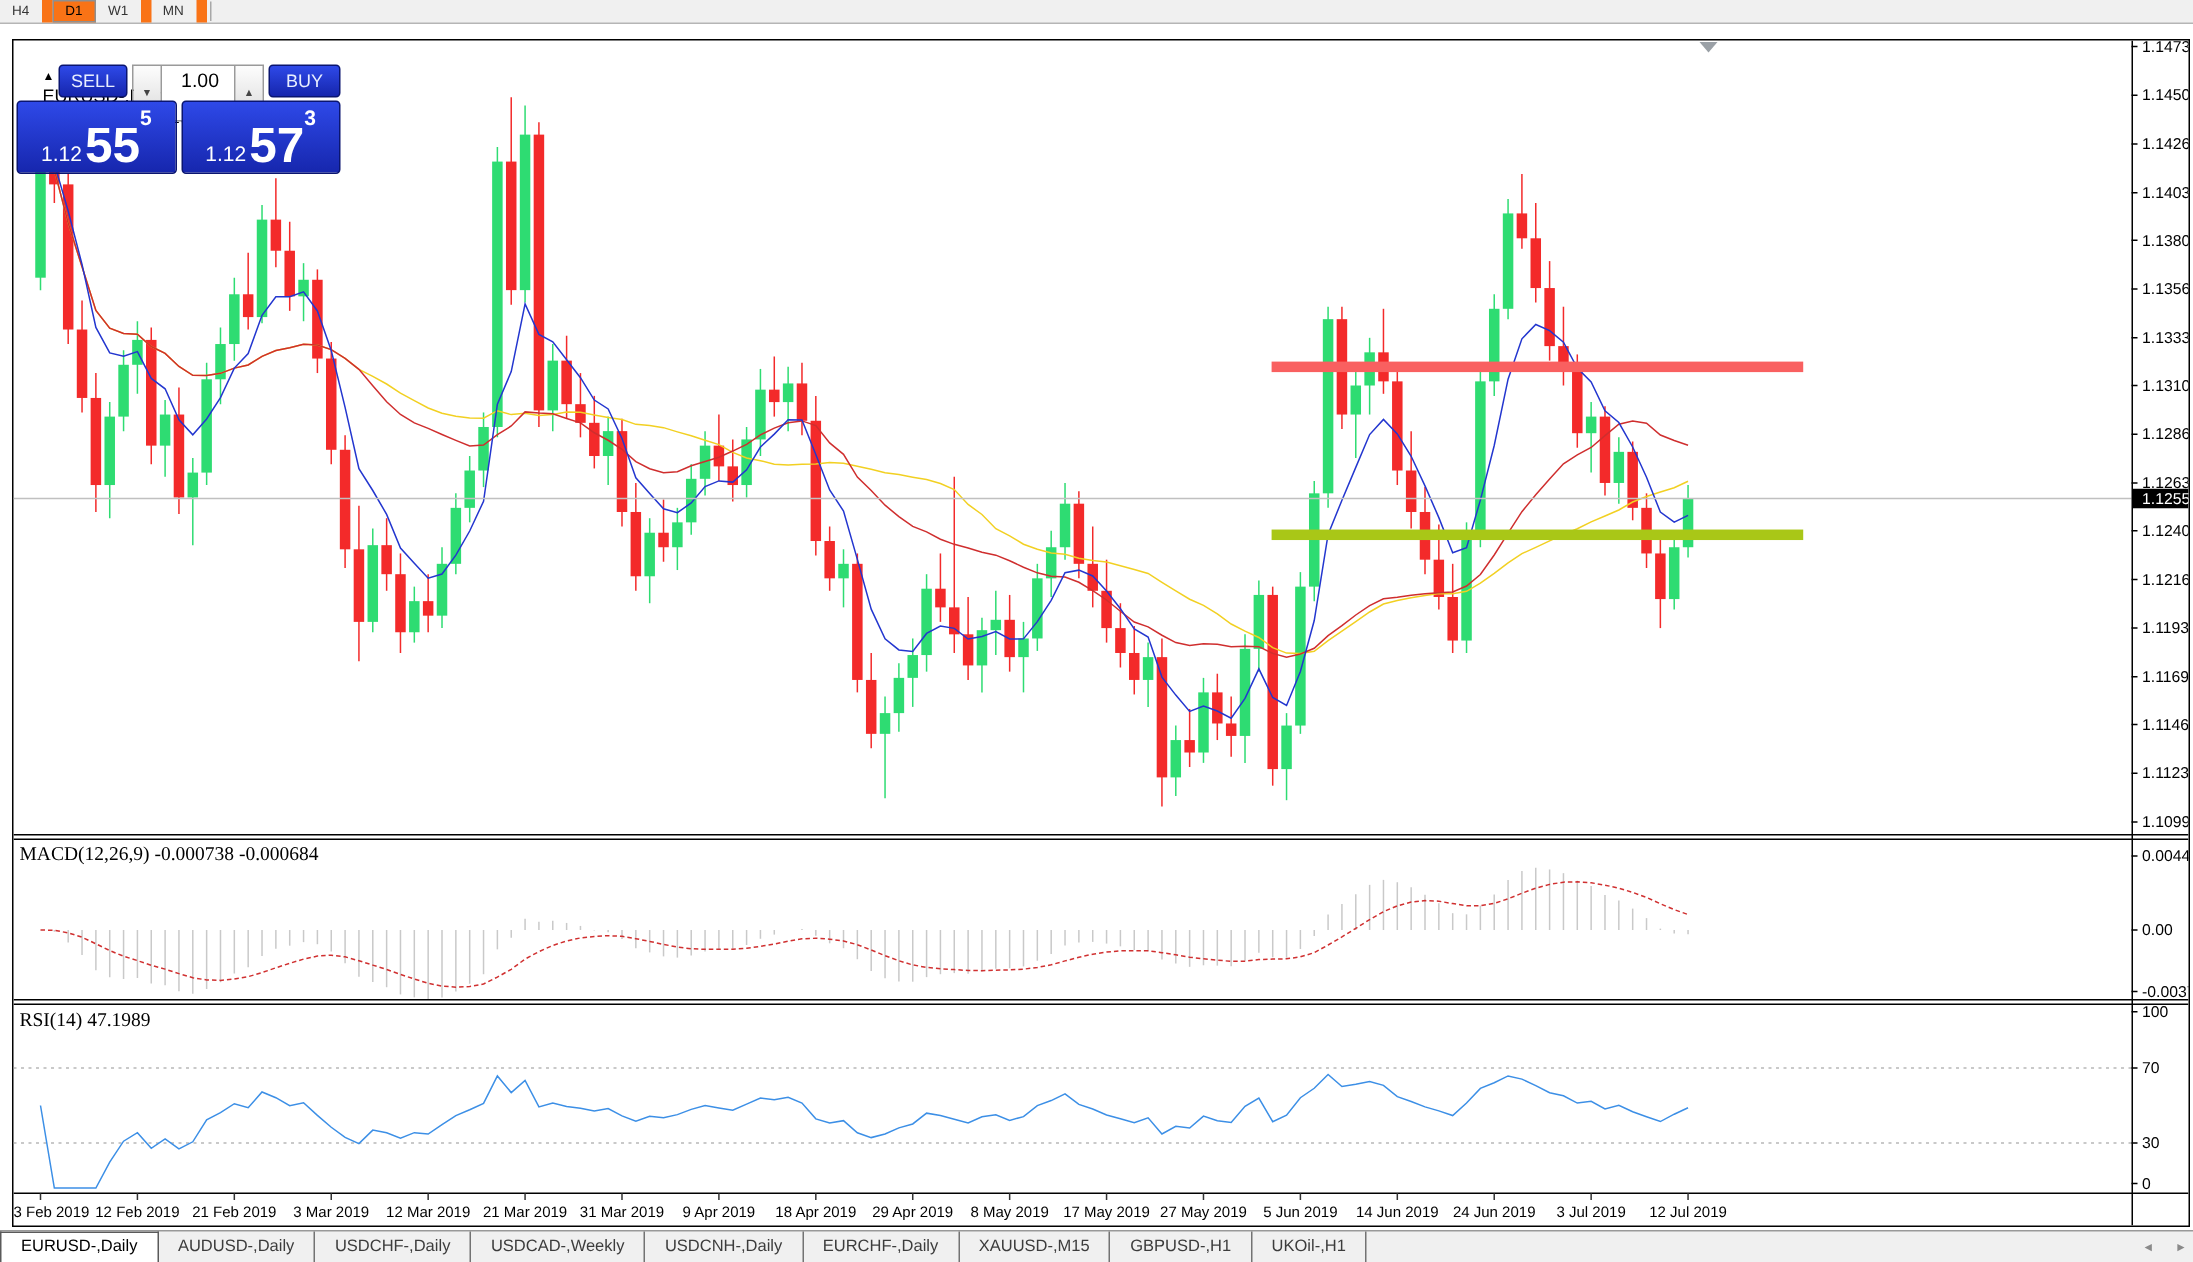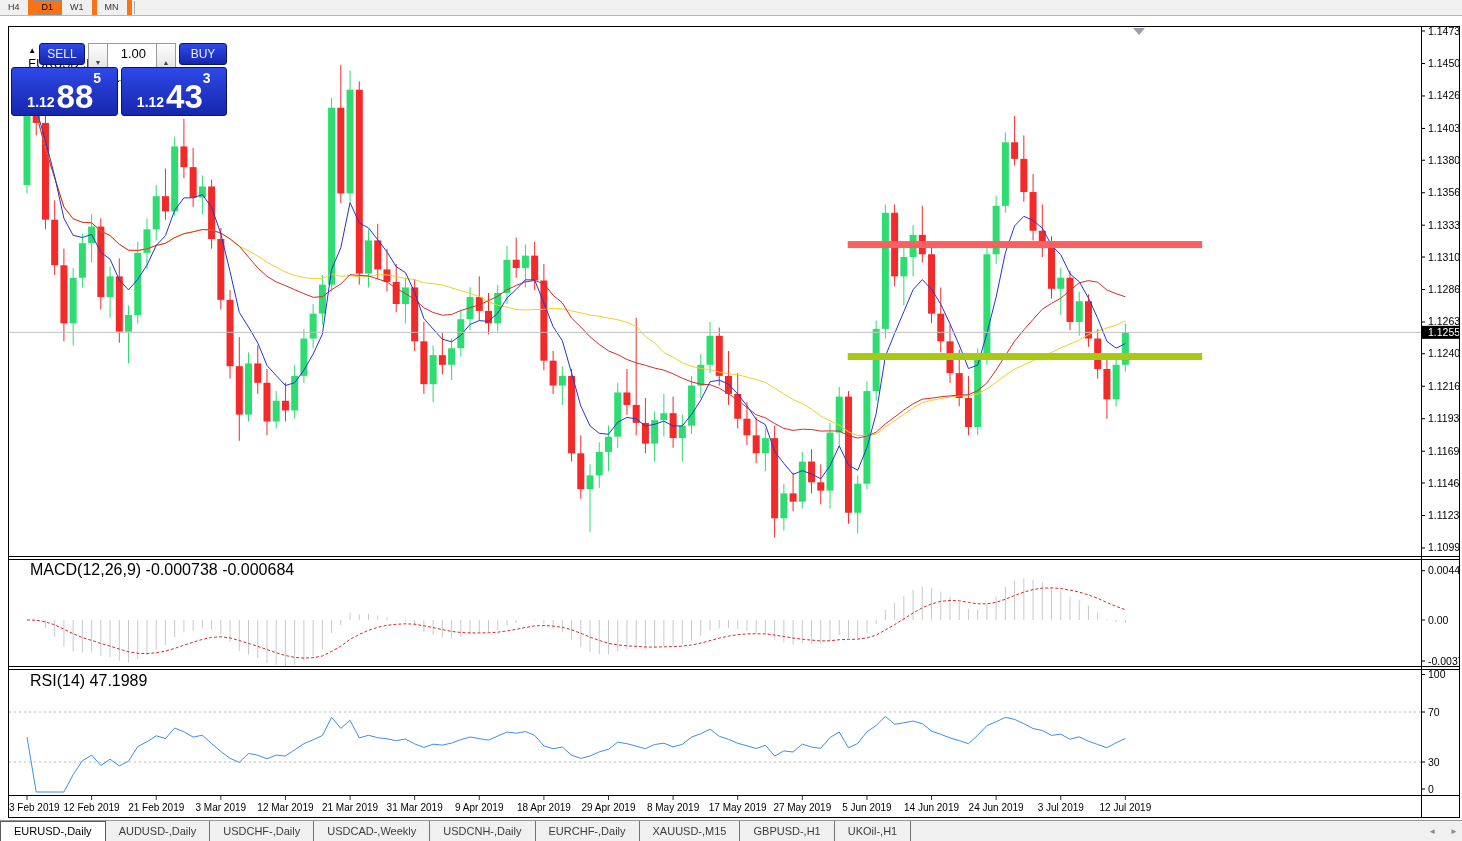--- a/index.html
+++ b/index.html
@@ -1,20 +1,20 @@
 <!DOCTYPE html>
 <html><head>
 <meta charset="utf-8">
 <style>
   html,body{margin:0;padding:0;background:#ffffff;width:1462px;height:841px;overflow:hidden;
     font-family:"Liberation Sans",sans-serif;-webkit-font-smoothing:none;}
   
   #tf-toolbar{position:absolute;left:0;top:0;width:1462px;height:15px;background:#f0f0f0;
     border-bottom:1px solid #b5b5b5;display:flex;align-items:stretch;}
-  .tf-btn{font-size:9px;line-height:14px;padding:0 8px;color:#333;border-right:5px solid #f97316;cursor:default;}
+  .tf-btn{font-size:9px;line-height:14px;padding:0 8px;color:#333;border-right:7px solid #f97316;cursor:default;}
   .tf-btn.active{background:#f97316;border:1px solid #8f8f8f;line-height:12px;color:#000;}
   .tf-sep{width:1px;background:#a8a8a8;margin:1px 2px;}
   
   #chart-window{position:absolute;left:8px;top:26px;width:1450px;height:790px;border:1px solid #000;background:#fff;}
   #csvg{position:absolute;left:0;top:0;}
   #csvg text{font-family:"Liberation Sans",sans-serif;}
   
   #chart-title{position:absolute;left:6px;top:2px;font-size:12px;color:#000;white-space:pre;z-index:5;}
   #chart-title .tri{font-size:8px;vertical-align:1px;}
   #chart-title .quotes{margin-left:8px;}
@@ -25,26 +25,26 @@
     color:#e9efff;font-size:12px;display:flex;align-items:center;justify-content:center;}
   #sell-btn{width:44px;margin-left:28px;}#buy-btn{width:46px;}
   .vol-wrap{display:flex;flex:1;margin:0 3px;height:38px;}
   .spin-btn{width:18px;background:linear-gradient(#fdfdfd,#d9d9d9);border:1px solid #9a9a9a;
     font-size:7px;color:#444;display:flex;align-items:center;justify-content:center;}
   #volume-field{flex:1;border:1px solid #9a9a9a;border-left:none;border-right:none;background:#fff;
     font-size:13px;text-align:right;padding-right:10px;line-height:20px;color:#000;}
   .tp-row2{display:flex;margin-top:2px;}
   .price-box{height:44px;flex:1;display:flex;align-items:flex-end;justify-content:center;
     padding-bottom:3px;color:#fff;}
-  .price-box .small{font-size:14px;font-weight:bold;margin-right:2px;line-height:20px;}
+  .price-box .small{font-size:14px;font-weight:normal;margin-right:2px;line-height:20px;}
   .price-box .big{font-size:33px;font-weight:bold;line-height:30px;}
   .price-box .sup{font-size:14px;font-weight:bold;align-self:flex-start;margin-top:2px;}
   #sell-box{margin-right:3px;}
   
-  .pane-label{position:absolute;left:21px;font-size:16px;color:#000;z-index:5;white-space:pre;}
+  .pane-label{position:absolute;left:4px;font-size:13px;color:#000;z-index:5;white-space:pre;font-family:Liberation Serif, serif;}
   #macd-label{top:534px;}
   #rsi-label{top:645px;text-align:right;}
   
   #tab-bar{position:absolute;left:0;top:820px;width:1462px;height:21px;background:#f0f0f0;
     border-top:1px solid #999;display:flex;align-items:stretch;}
   .sym-tab{font-size:11px;color:#3c3c3c;line-height:20px;padding:0 13px;border-right:1px solid #737373;cursor:default;white-space:nowrap;}
   .sym-tab.active{background:#fff;border:1px solid #5a5a5a;border-bottom:none;color:#000;line-height:19px;}
   #tab-scroll{position:absolute;right:4px;top:0;height:21px;display:flex;align-items:center;gap:14px;}
   .tab-arrow{font-size:8px;color:#8a8a8a;}
 </style>
@@ -556,26 +556,26 @@
         <div id="volume-field">1.00</div>
         <div class="spin-btn">
           <span>▲</span>
         </div>
       </div>
       <div id="buy-btn" class="btn-blue">BUY</div>
     </div>
     <div class="tp-row2">
       <div id="sell-box" class="price-box btn-blue">
         <span class="small">1.12</span>
-        <span class="big">88</span>
+        <span class="big">55</span>
         <span class="sup">5</span>
       </div>
       <div id="buy-box" class="price-box btn-blue">
         <span class="small">1.12</span>
-        <span class="big">43</span>
+        <span class="big">57</span>
         <span class="sup">3</span>
       </div>
     </div>
   </div>
 
   <div id="macd-label" class="pane-label"><span>MACD(12,26,9)</span> <span>-0.000738</span> <span>-0.000684</span></div>
 
   <div id="rsi-label" class="pane-label"><span>RSI(14)</span> <span>47.1989</span></div>
 </div>
 

